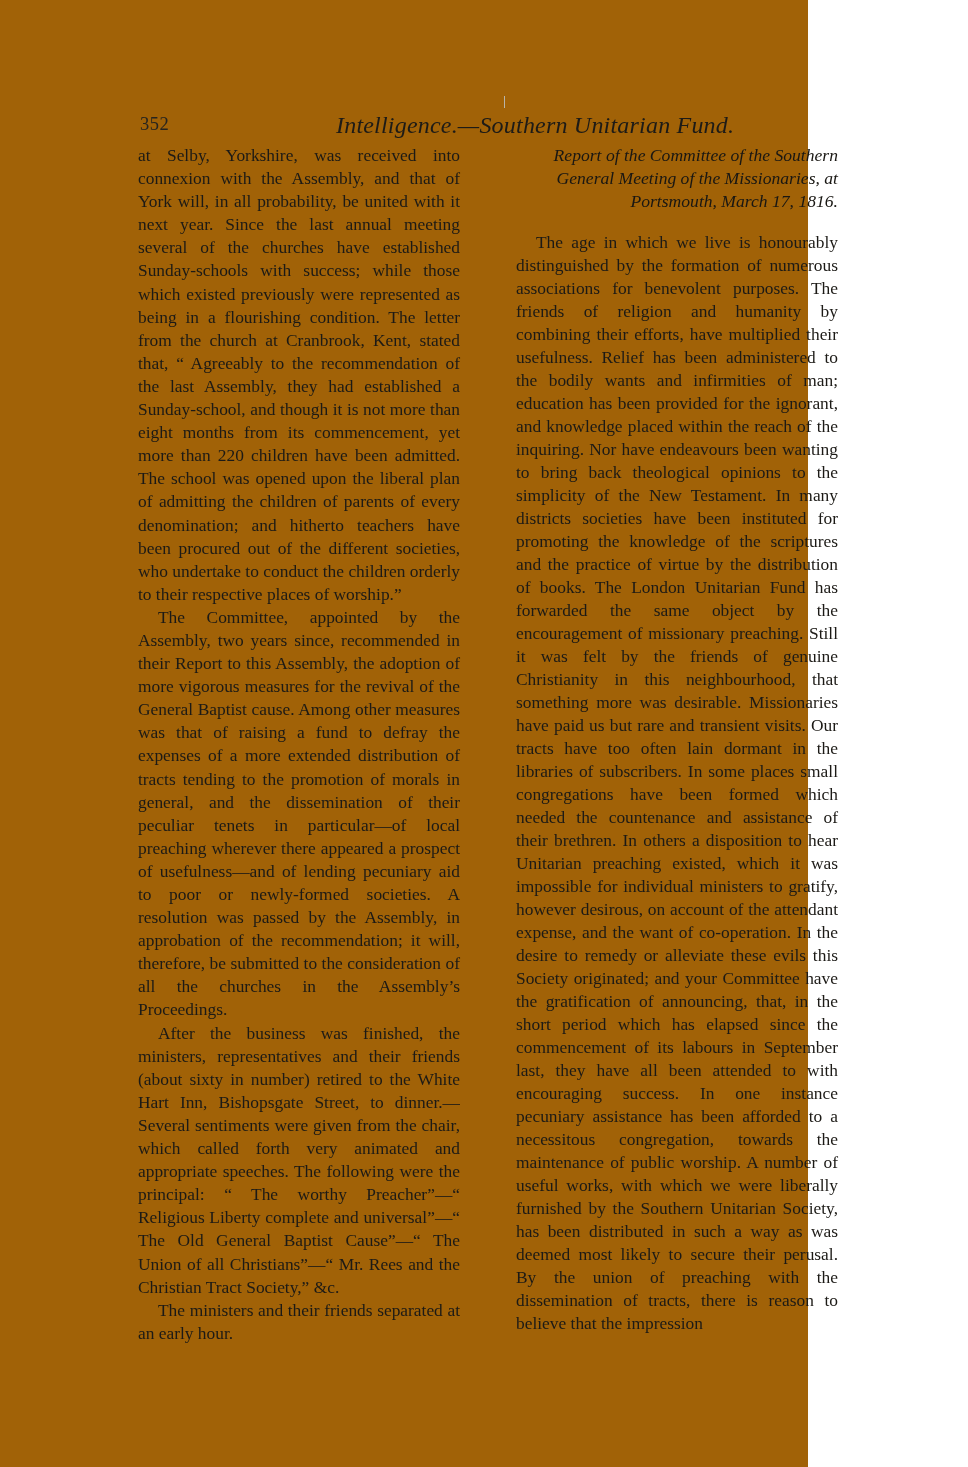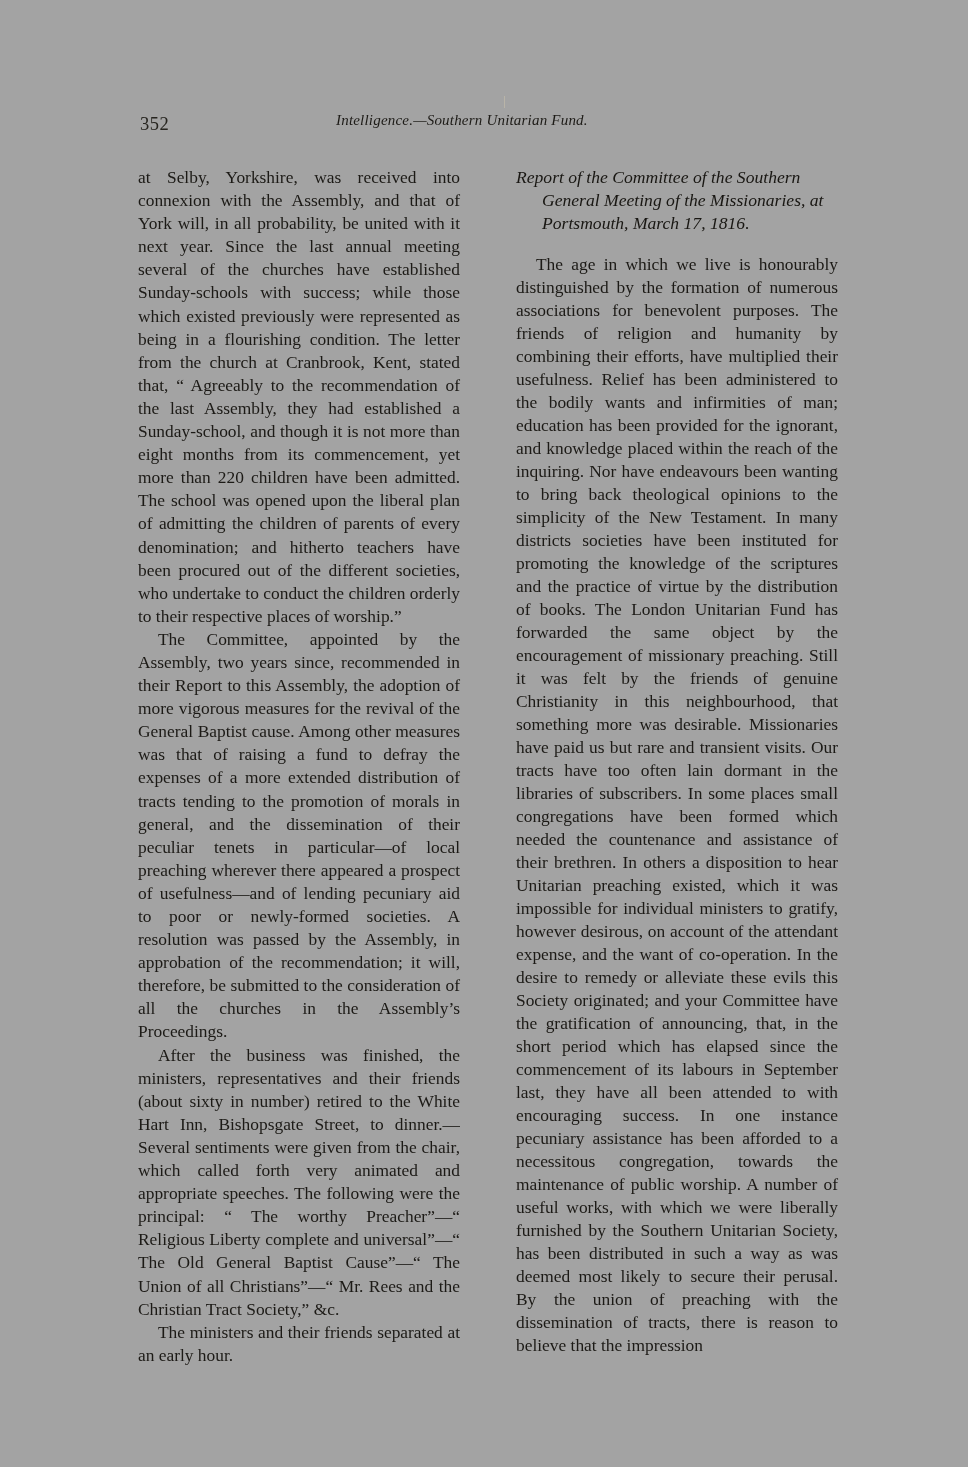--- a/index.html
+++ b/index.html
@@ -11,23 +11,23 @@
     width: 968px;
     height: 1467px;
     font-family: "Liberation Serif", serif;
     color: #1a1a18;
     position: relative;
     overflow: hidden;
   }
   .page {
     position: absolute;
     left: 0; top: 0;
-    width: 968px;
+    width: 808px;
     height: 1467px;
-    background: #a3a3a3;
+    background: #a16207;
   }
   .header {
     position: absolute;
     top: 112px;
     left: 140px;
     width: 700px;
     height: 26px;
   }
   .folio {
     position: absolute;
@@ -35,28 +35,28 @@
     top: 2px;
     font-size: 18.5px;
     letter-spacing: 0.5px;
     color: #26241f;
   }
   .running-title {
     position: absolute;
     left: 196px;
     top: 0;
     font-style: italic;
-    font-size: 15px;
+    font-size: 24px;
     color: #1d1b17;
     white-space: nowrap;
     letter-spacing: 0.2px;
   }
   .columns {
     position: absolute;
-    top: 166px;
+    top: 144px;
     left: 138px;
     width: 700px;
     display: flex;
     gap: 56px;
   }
   .col {
     width: 329px;
   }
   p {
     margin: 0;
@@ -73,21 +73,21 @@
   }
   .col.right p {
     line-height: 23.0px;
     margin-top: 17px;
   }
   .section-head {
     margin: 0 0 4px 0;
     font-style: italic;
     font-size: 17.6px;
     line-height: 23.2px;
-    text-align: left;
+    text-align: right;
     text-indent: 0;
     color: #191713;
   }
   .section-head .hang {
     display: block;
     padding-left: 26px;
     text-indent: -26px;
   }
   .section-head .l2 {
     display: block;

